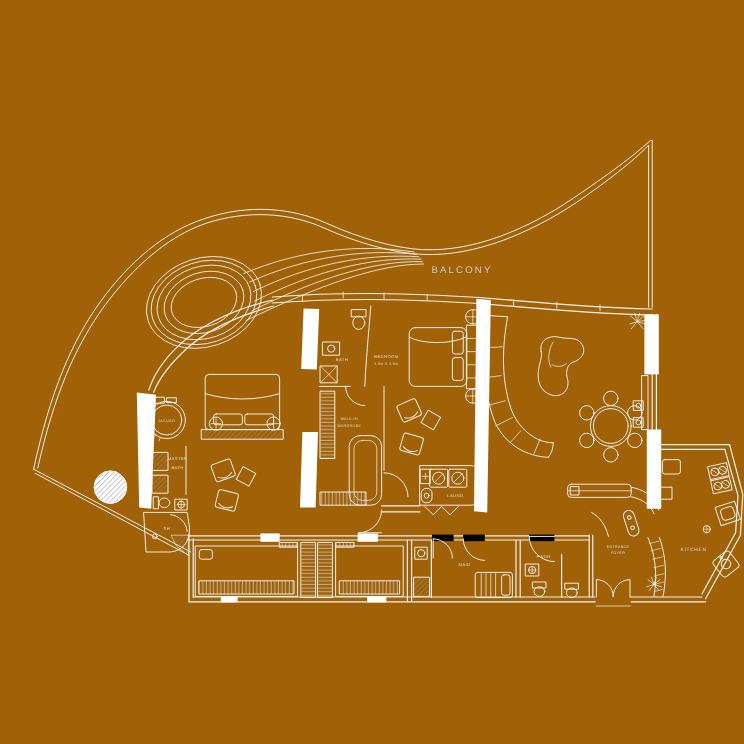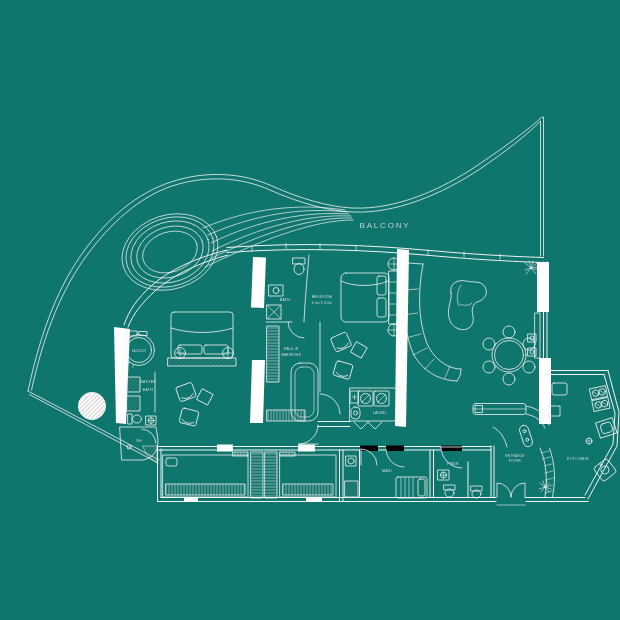--- a/index.html
+++ b/index.html
@@ -1,16 +1,16 @@
 <!DOCTYPE html>
 <html><head>
 <meta charset="utf-8">
 <style>
   html,body{margin:0;padding:0;background:#000;}
-  .stage{position:relative;width:620px;height:620px;background:#0f766e;overflow:hidden;font-family:"Liberation Sans",sans-serif;}
+  .stage{position:relative;width:620px;height:620px;background:#a16207;overflow:hidden;font-family:"Liberation Sans",sans-serif;}
   .stage svg{position:absolute;left:0;top:0;}
   .lbl{position:absolute;transform:translate(-50%,-50%);font-size:3.5px;color:#ddd;letter-spacing:.3px;white-space:nowrap;font-family:"Liberation Sans",sans-serif;}
   .lbl-balcony{left:385px;top:225px;font-size:8px;letter-spacing:1.8px;color:#ccc;}
   .lbl-jacuzzi{left:139px;top:351px;font-size:3px;}
   .lbl-master1{left:148px;top:382px;}
   .lbl-master2{left:148px;top:390px;}
   .lbl-sh{left:139px;top:441px;}
   .lbl-bath{left:285px;top:300px;}
   .lbl-walkin1{left:291px;top:349px;font-size:3px;}
   .lbl-walkin2{left:291px;top:355px;font-size:3px;}

